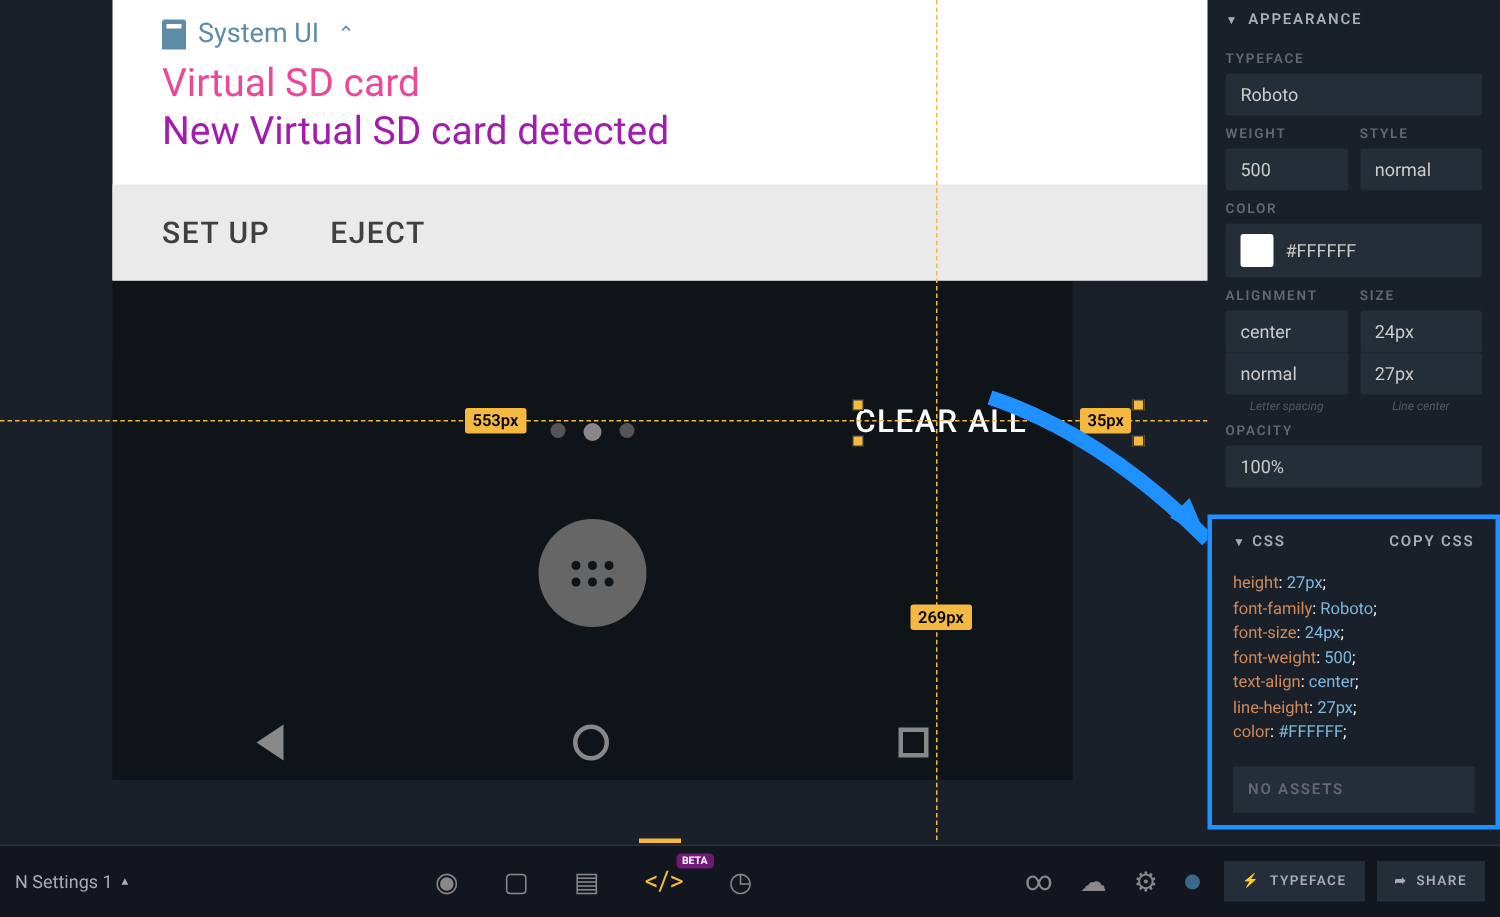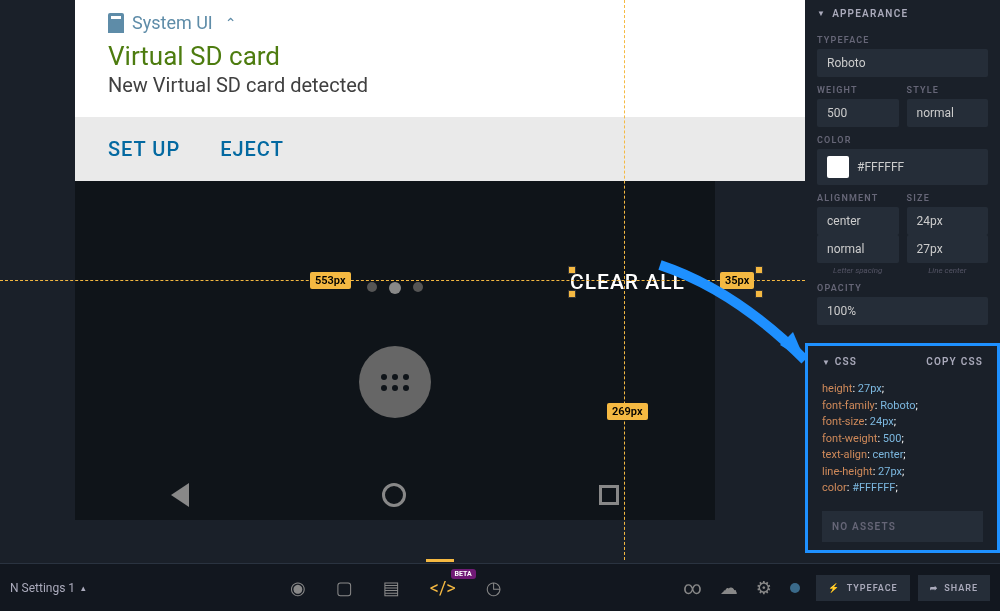--- a/index.html
+++ b/index.html
@@ -4,24 +4,24 @@
 <style>
 *{margin:0;padding:0;box-sizing:border-box;font-family:-apple-system,BlinkMacSystemFont,'Segoe UI',Roboto,sans-serif}
 body{background:#1a2029;width:1000px;height:611px;overflow:hidden;position:relative;color:#fff}
 .main-area{position:absolute;left:0;top:0;width:805px;height:560px}
 .canvas{position:absolute;left:75px;top:0;width:640px;height:520px;background:#0f1419}
 .notification{position:absolute;left:0;top:0;width:761px;background:#fff}
 .notif-header{display:flex;align-items:center;gap:8px;padding:12px 33px 8px;color:#5e8ca8;font-size:18px}
 .sd-icon{width:16px;height:20px;background:#5e8ca8;border-radius:2px 2px 0 0;position:relative}
 .sd-icon::after{content:"";position:absolute;top:3px;left:3px;right:3px;height:3px;background:#fff}
 .chevron-up{margin-left:4px;font-size:14px}
-.notif-title{padding:0 33px;font-size:26px;color:#4d7c0f;font-weight:400}
-.notif-sub{padding:2px 33px 20px;font-size:20px;color:#404040}
+.notif-title{padding:0 33px;font-size:26px;color:#ec4899;font-weight:400}
+.notif-sub{padding:2px 33px 20px;font-size:26px;color:#a21caf}
 .notif-actions{background:#eaeaea;padding:20px 33px;display:flex;gap:40px}
-.notif-btn{color:#0369a1;font-size:20px;font-weight:500;letter-spacing:1px;cursor:pointer}
+.notif-btn{color:#404040;font-size:20px;font-weight:500;letter-spacing:1px;cursor:pointer}
 .android-home{position:absolute;left:0;top:240px;width:640px;height:280px;background:#0f1419}
 .dots-row{display:flex;justify-content:center;gap:12px;margin-top:42px}
 .dot{width:10px;height:10px;border-radius:50%;background:#555}
 .dot.active{background:#888;width:12px;height:12px}
 .app-drawer{width:72px;height:72px;border-radius:50%;background:#666;margin:52px auto 0;display:flex;align-items:center;justify-content:center}
 .drawer-dots{display:grid;grid-template-columns:repeat(3,6px);gap:5px}
 .drawer-dots span{width:6px;height:6px;border-radius:50%;background:#0f1419}
 .nav-bar{position:absolute;bottom:0;left:0;width:640px;height:50px;display:flex;justify-content:space-around;align-items:center}
 .nav-back{width:0;height:0;border-top:12px solid transparent;border-bottom:12px solid transparent;border-right:18px solid #888}
 .nav-home{width:24px;height:24px;border:3px solid #888;border-radius:50%}

